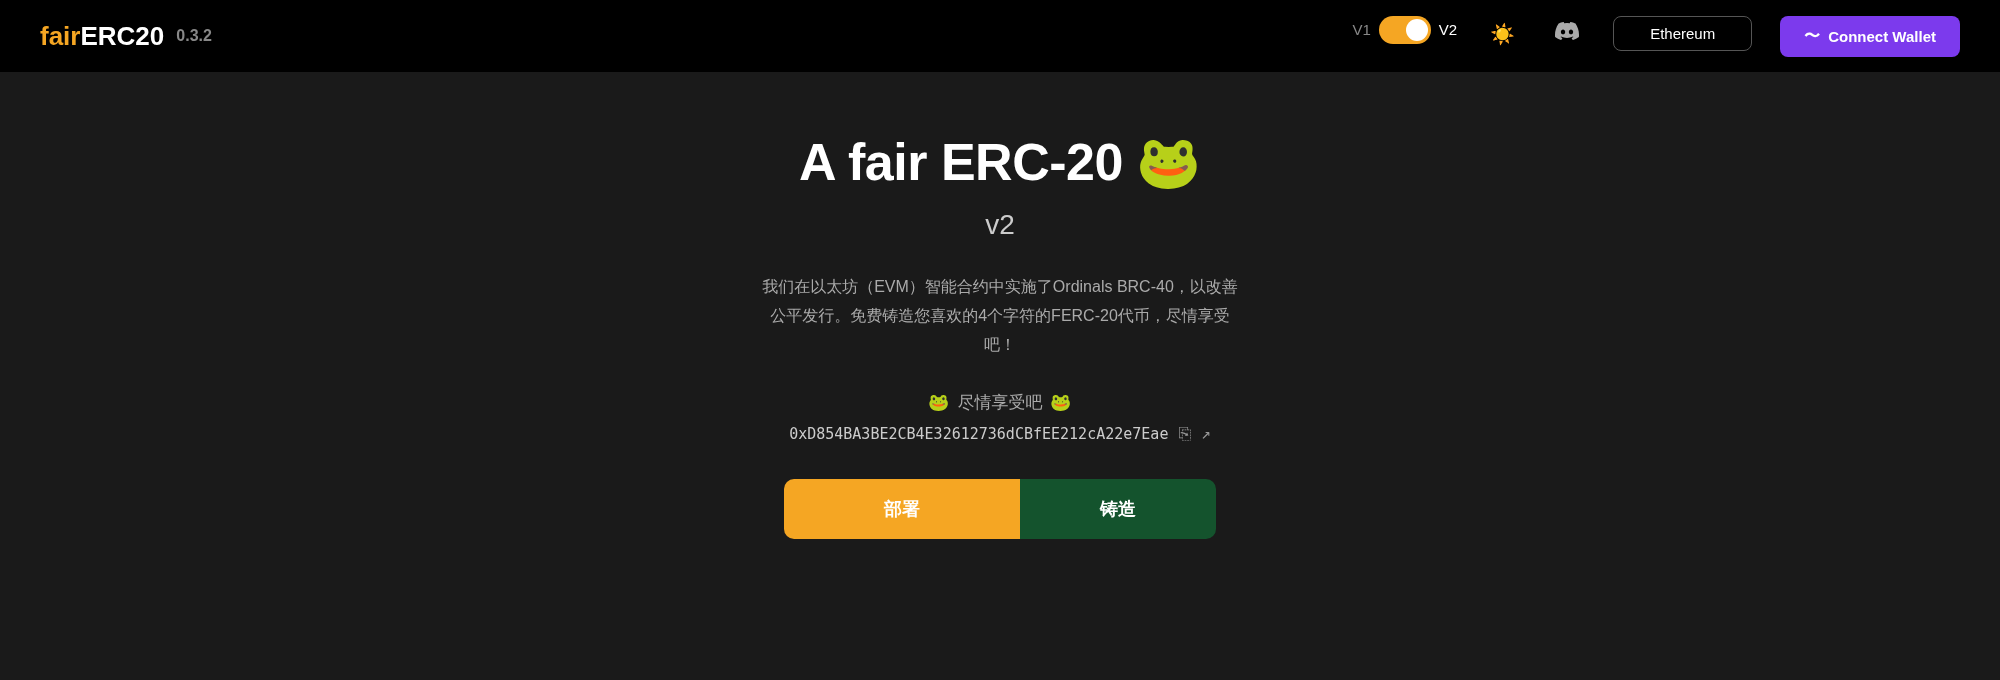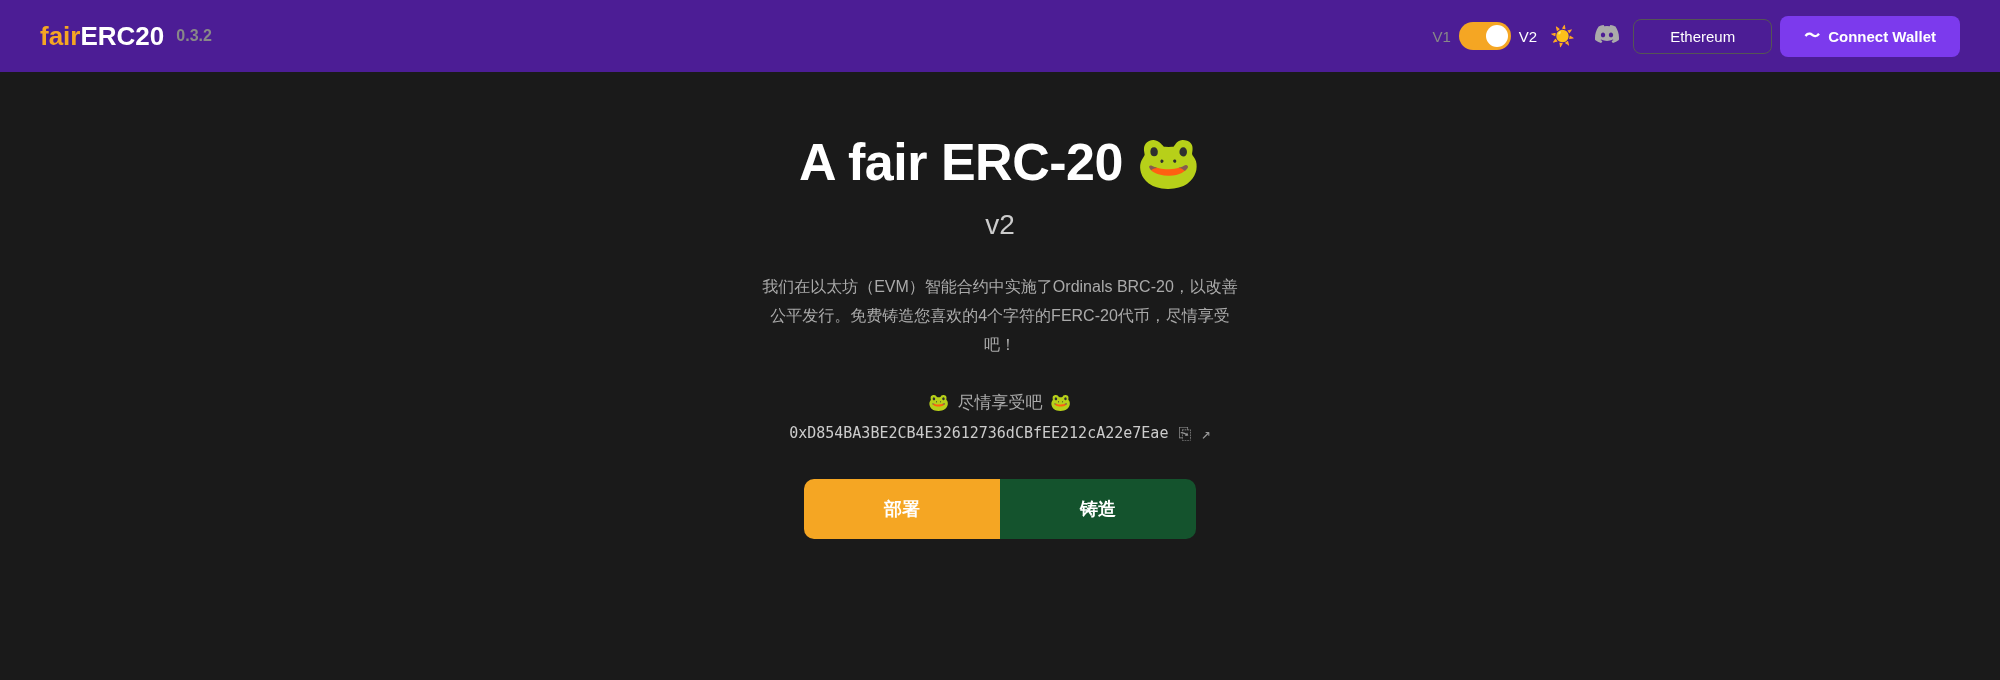--- a/index.html
+++ b/index.html
@@ -13,21 +13,21 @@
       overflow-x: hidden;
     }
 
     
     .header {
       display: flex;
       align-items: center;
       justify-content: space-between;
       padding: 0 40px;
       height: 72px;
-      background-color: #4c1d95;
+      background-color: #000000;
     }
 
     .header-left {
       display: flex;
       align-items: center;
       gap: 12px;
     }
 
     .logo {
       display: flex;
@@ -46,22 +46,22 @@
     }
 
     .version-badge {
       font-size: 16px;
       color: #888888;
       font-weight: 700;
     }
 
     .header-right {
       display: flex;
-      align-items: center;
-      gap: 8px;
+      align-items: flex-start;
+      gap: 28px;
     }
 
     .version-toggle {
       display: flex;
       align-items: center;
       gap: 8px;
       font-size: 15px;
       color: #cccccc;
     }
 
@@ -179,20 +179,21 @@
       align-items: center;
       justify-content: center;
       gap: 8px;
     }
 
     .contract-address {
       font-size: 15px;
       color: #cccccc;
       margin-bottom: 36px;
       display: flex;
+      align-items: center;
       justify-content: center;
       gap: 10px;
       font-family: monospace;
     }
 
     .icon-small {
       font-size: 16px;
       cursor: pointer;
       opacity: 0.7;
     }
@@ -202,21 +203,21 @@
       display: flex;
       gap: 0;
       border-radius: 10px;
       overflow: hidden;
     }
 
     .deploy-btn {
       background: #f5a623;
       border: none;
       color: #ffffff;
-      padding: 18px 80px;
+      padding: 18px 100px;
       font-size: 18px;
       font-weight: 600;
       cursor: pointer;
     }
 
     .mint-btn {
       background: #14532d;
       border: none;
       color: #ffffff;
       padding: 18px 80px;
@@ -274,21 +275,21 @@
       <span class="wallet-wave">〜</span>
       <span>Connect Wallet</span>
     </button>
   </div>
 </header>
 
 <main class="main">
 
   <h1 class="hero-title">A fair ERC-20 🐸</h1>
   <p class="hero-subtitle">v2</p>
-  <p class="hero-description">我们在以太坊（EVM）智能合约中实施了Ordinals BRC-20，以改善公平发行。免费铸造您喜欢的4个字符的FERC-20代币，尽情享受吧！</p>
+  <p class="hero-description">我们在以太坊（EVM）智能合约中实施了Ordinals BRC-40，以改善公平发行。免费铸造您喜欢的4个字符的FERC-20代币，尽情享受吧！</p>
 
   <div class="contract-label">
     <span>🐸</span>
     <span>尽情享受吧</span>
     <span>🐸</span>
   </div>
 
   <div class="contract-address">
     <span>0xD854BA3BE2CB4E32612736dCBfEE212cA22e7Eae</span>
     <span class="icon-small" title="Copy">⎘</span>

